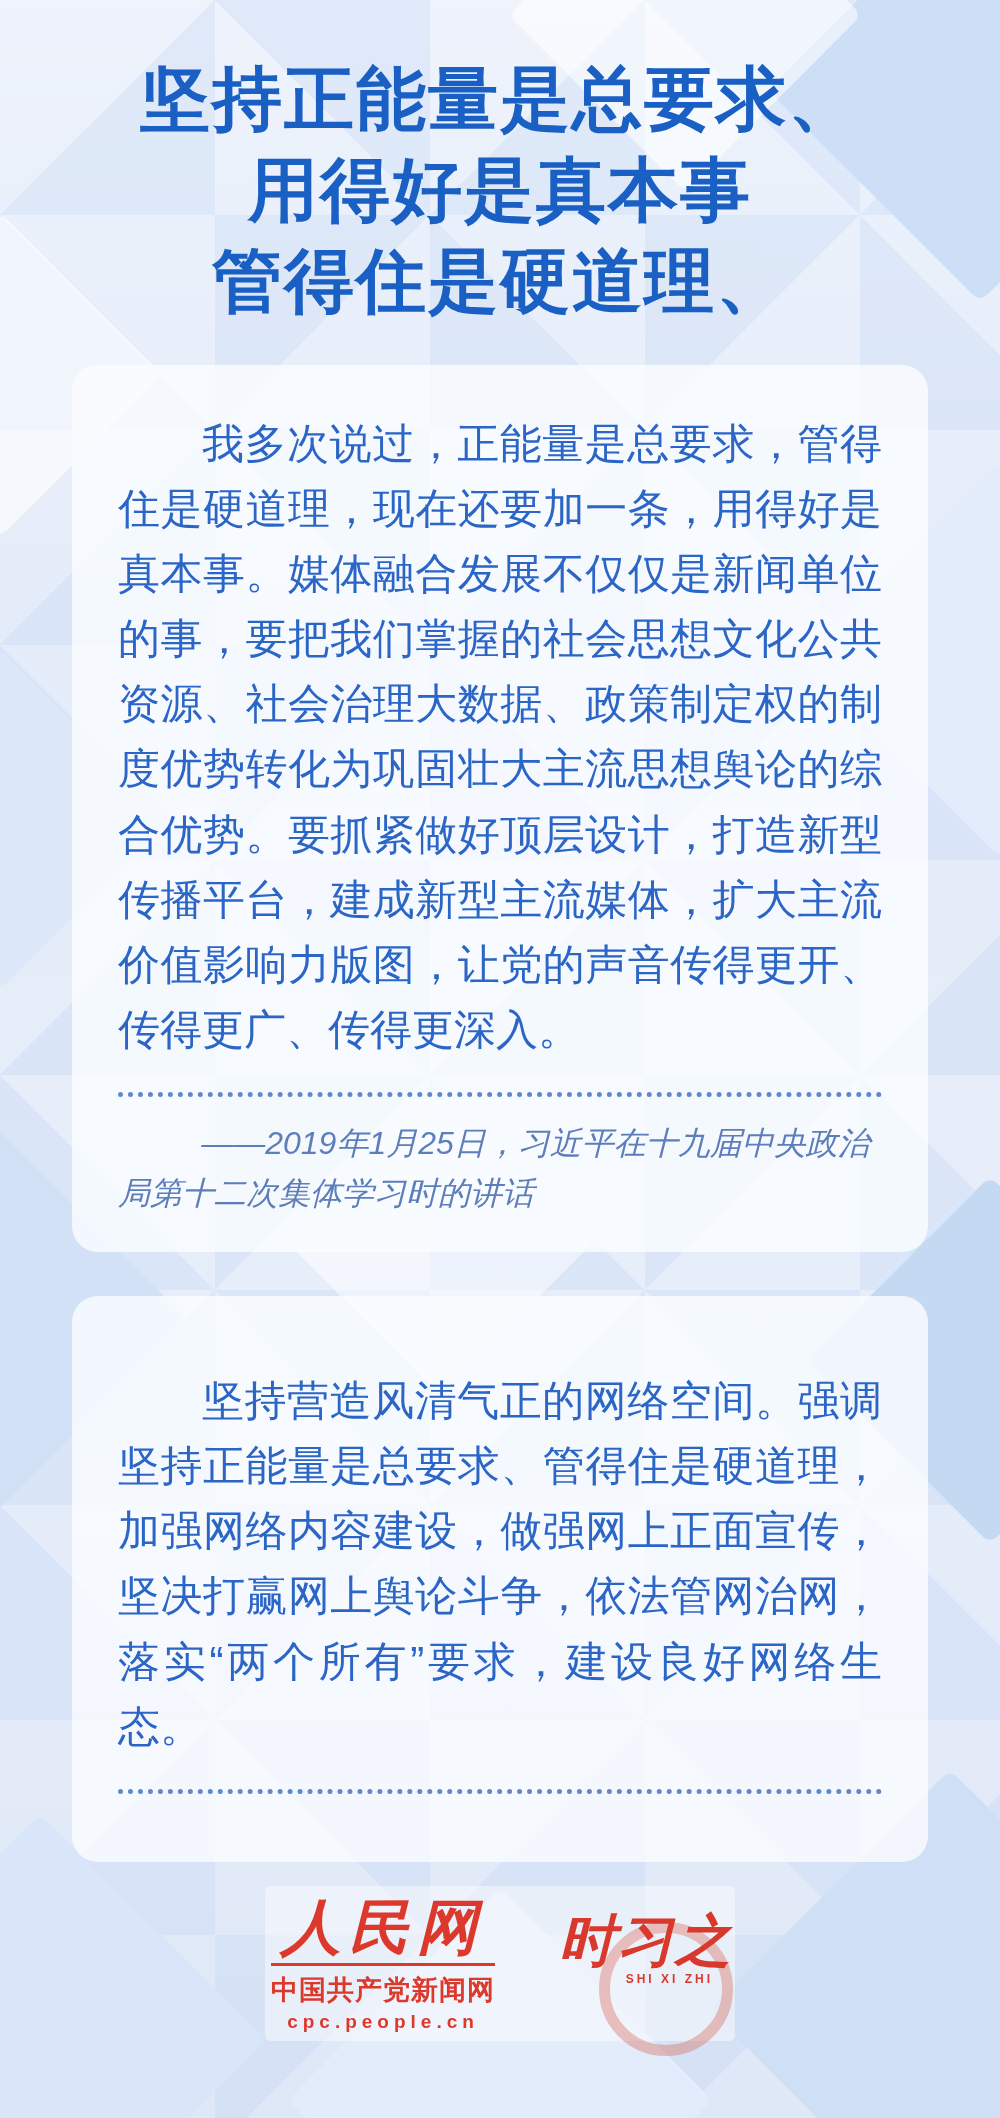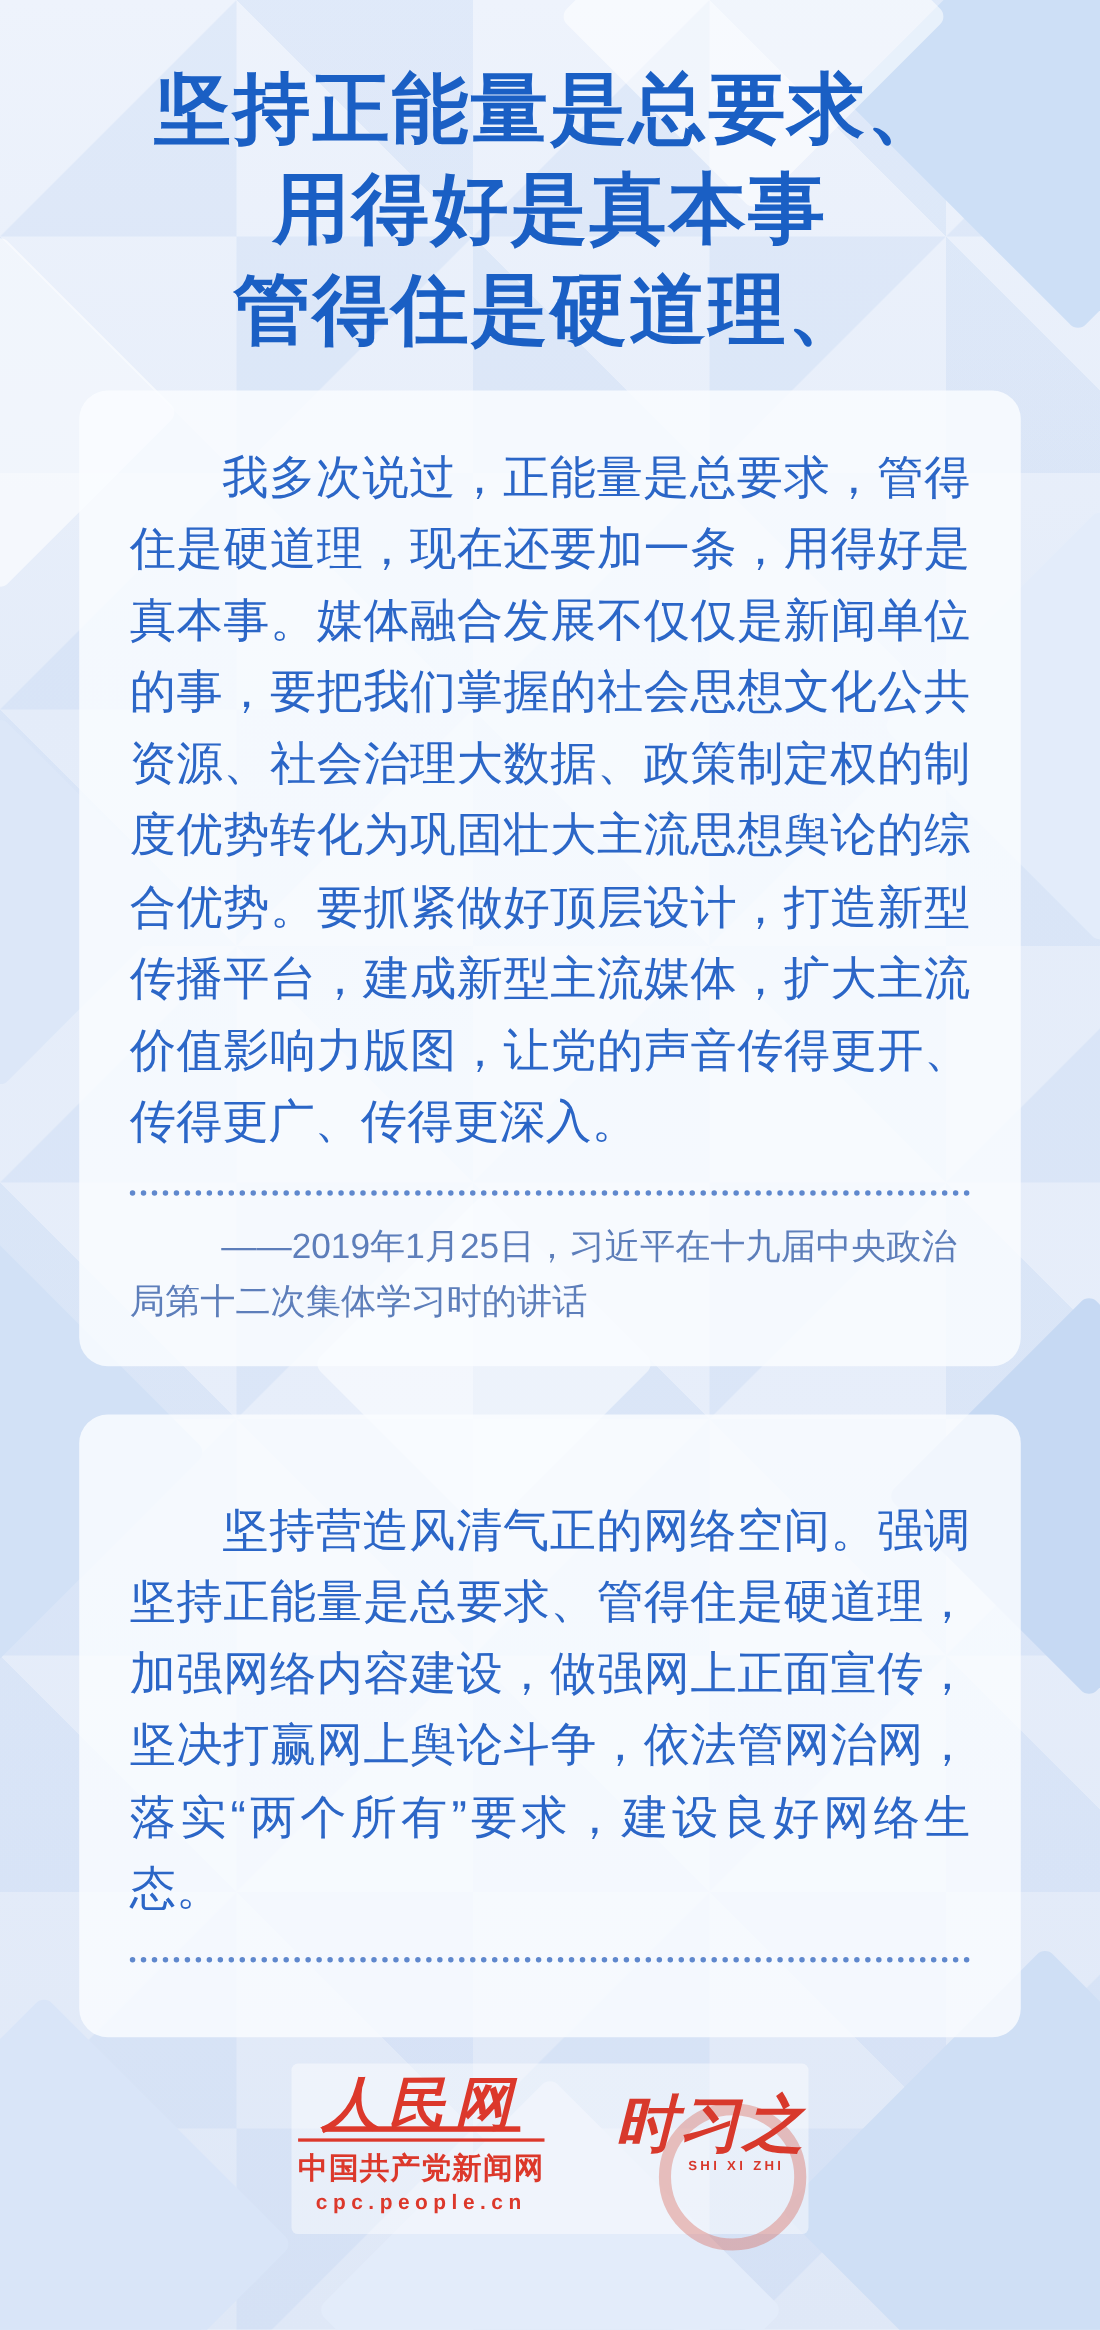--- a/index.html
+++ b/index.html
@@ -38,49 +38,49 @@
     position: relative; padding-top: 54px; text-align: center;
     color: #1a5fc4; font-weight: 900; font-size: 70px; line-height: 1.3;
     letter-spacing: 2px;
   }
   .card {
     position: relative; width: 856px; margin: 0 auto;
     background: rgba(250,252,255,0.82);
     border-radius: 26px;
     box-sizing: border-box;
   }
-  .card-1 { margin-top: 28px; padding: 46px 46px 34px; }
+  .card-1 { margin-top: 38px; padding: 46px 46px 34px; }
   .card-2 { margin-top: 44px; padding: 72px 46px 68px; }
   .quote {
     margin: 0; font-size: 42px; line-height: 1.55; color: #2b66c7;
     text-indent: 2em; text-align: justify;
   }
   .dotted {
     margin-top: 30px; height: 0;
     border-top: 5px dotted rgba(58,108,193,0.8);
   }
   .attr {
     margin: 22px 0 0; font-size: 32px; line-height: 1.55;
-    color: #5d7eba; text-indent: 2.6em; text-align: left;
+    color: #5d7eba; text-indent: 2.6em; text-align: left; font-style: italic;
   }
   .footer {
     position: relative; margin-top: 14px;
     display: flex; justify-content: center; align-items: flex-start; gap: 64px;
     padding: 20px 0 0;
   }
   .footer-backdrop {
     position: absolute; left: 50%; top: 10px; transform: translateX(-50%);
     width: 470px; height: 155px; background: rgba(255,255,255,0.45); border-radius: 6px;
   }
   .logo-people {
     position: relative; display: flex; flex-direction: column; align-items: center;
     color: #dc382b;
   }
   .people-script {
-    font-size: 52px; font-weight: 700; font-style: italic; line-height: 1.05; letter-spacing: 8px; text-decoration: underline;
+    font-size: 60px; font-weight: 700; font-style: italic; line-height: 1.05; letter-spacing: 8px;
   }
   .people-sitename {
     margin-top: 4px; padding-top: 6px; border-top: 3px solid #dc382b;
     font-size: 27px; font-weight: 700; letter-spacing: 1px;
   }
   .people-url {
     margin-top: 3px; font-size: 19px; font-weight: 700; letter-spacing: 5px;
   }
   .logo-sxz { position: relative; width: 170px; height: 140px; }
   .sxz-ring {

